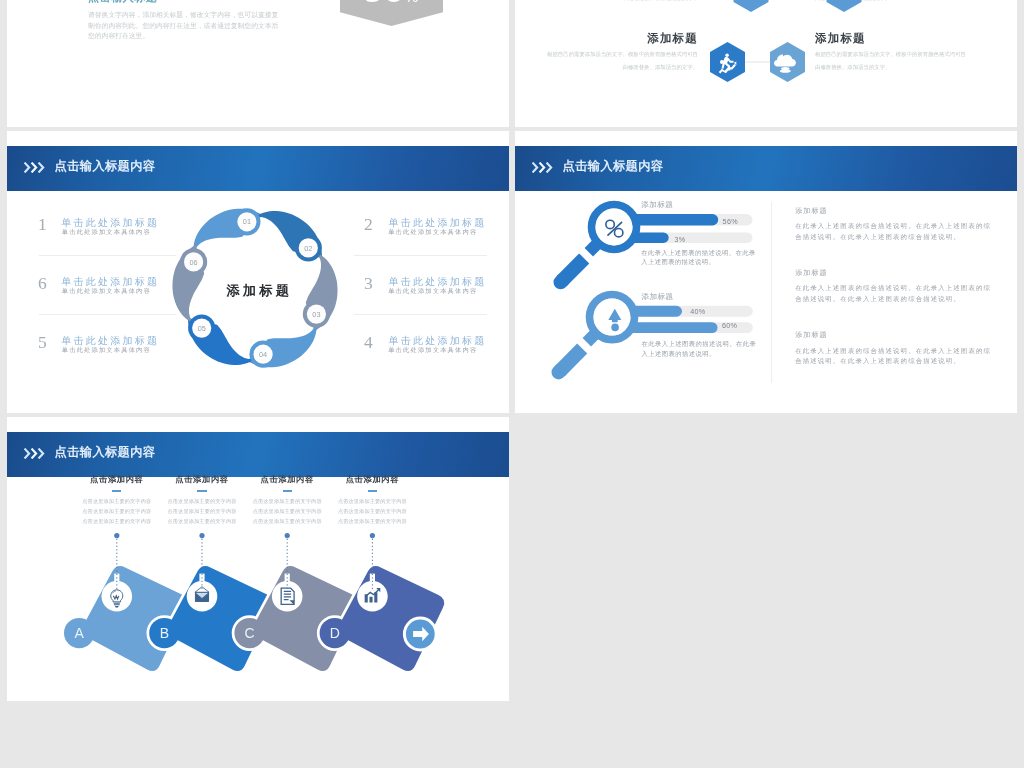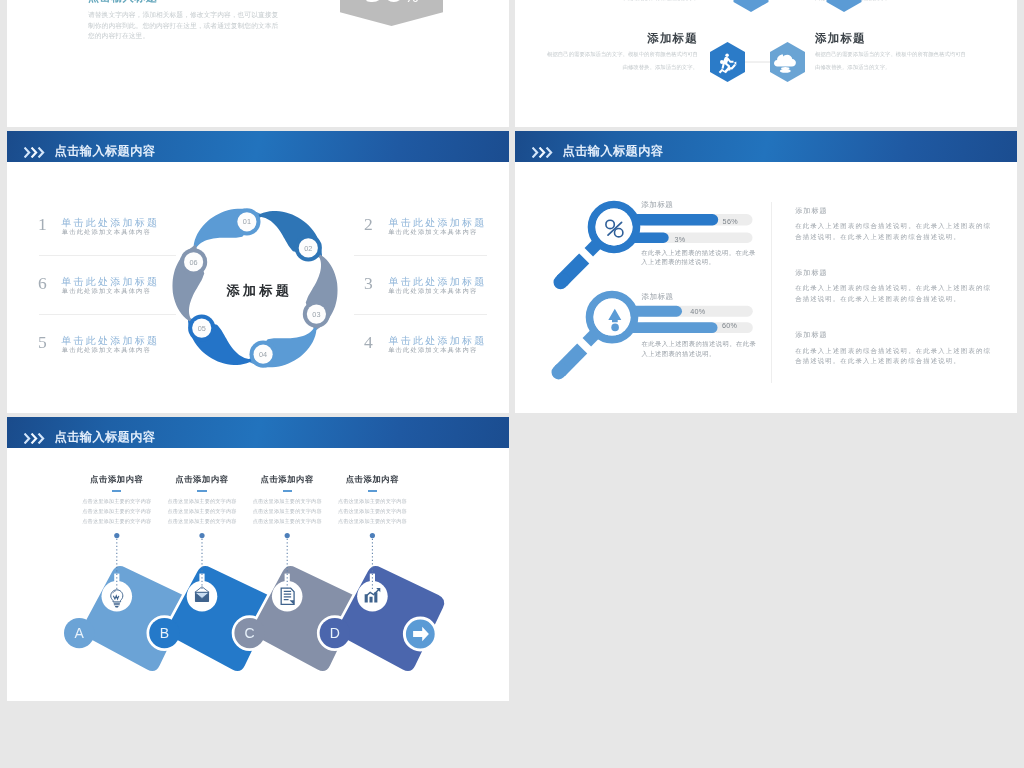--- a/index.html
+++ b/index.html
@@ -1,20 +1,20 @@
 <!DOCTYPE html>
 <html><head>
 <meta charset="utf-8">
 <style>
   html,body{margin:0;padding:0;}
   body{width:1024px;height:768px;overflow:hidden;background:#e7e7e7;
        font-family:"Liberation Sans",sans-serif;}
   .page{position:relative;width:1024px;height:768px;}
   .slide{position:absolute;background:#fff;overflow:hidden;}
-  .hdr{position:absolute;left:0;top:0;width:100%;height:31px;
+  .hdr{position:absolute;left:0;top:15px;width:100%;height:45px;
        background:linear-gradient(103deg,#1a4b8b 0%,#1e60a6 20%,#2273bd 50%,#1f59a2 78%,#1b4d90 100%);}
   .hdr-ch{position:absolute;left:17.2px;top:16.2px;}
   .hdr-t{position:absolute;left:47.6px;top:13.6px;color:#e3eefb;font-size:12.3px;letter-spacing:0.3px;
          font-family:"Liberation Sans",sans-serif;font-weight:bold;line-height:13px;}
   svg{display:block;}
   .t{position:absolute;white-space:nowrap;}
 
   
   .s1-title{left:81px;top:150px;color:#66a8bd;font-size:11px;font-weight:bold;letter-spacing:.6px;}
   .s1-para{position:absolute;left:81px;top:170px;color:#c5cbce;font-size:6.8px;line-height:10.6px;white-space:nowrap;}

